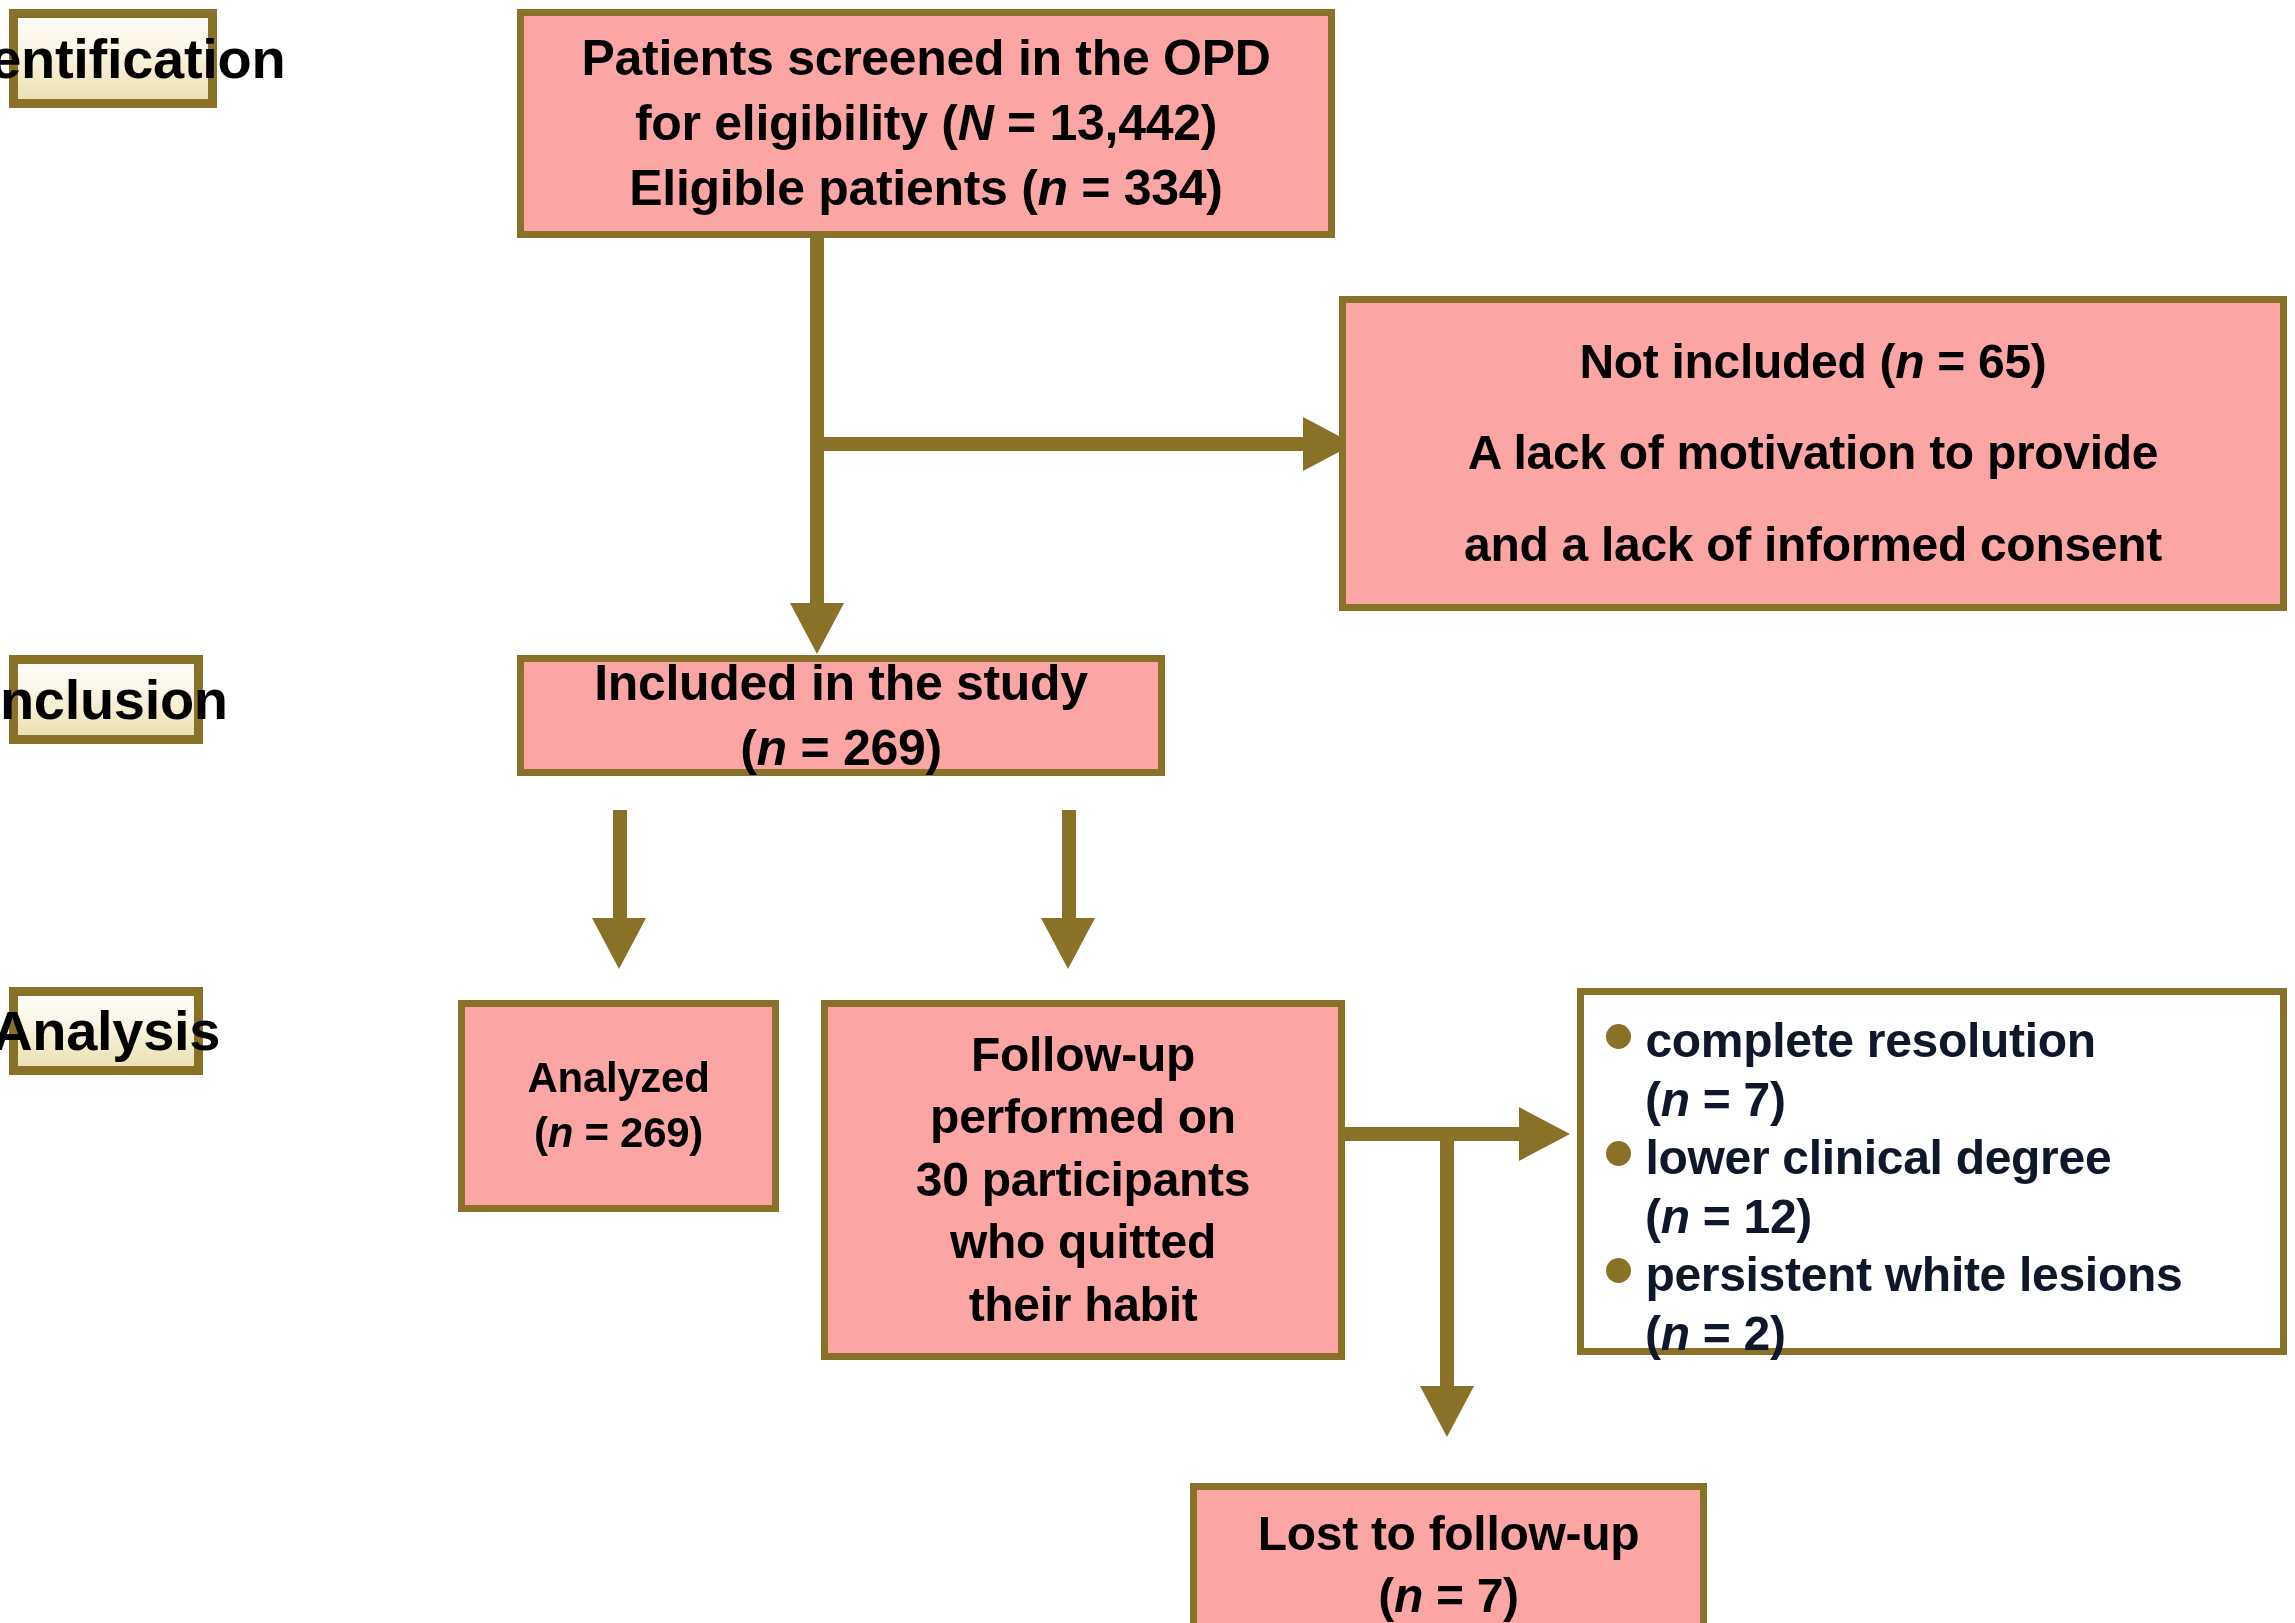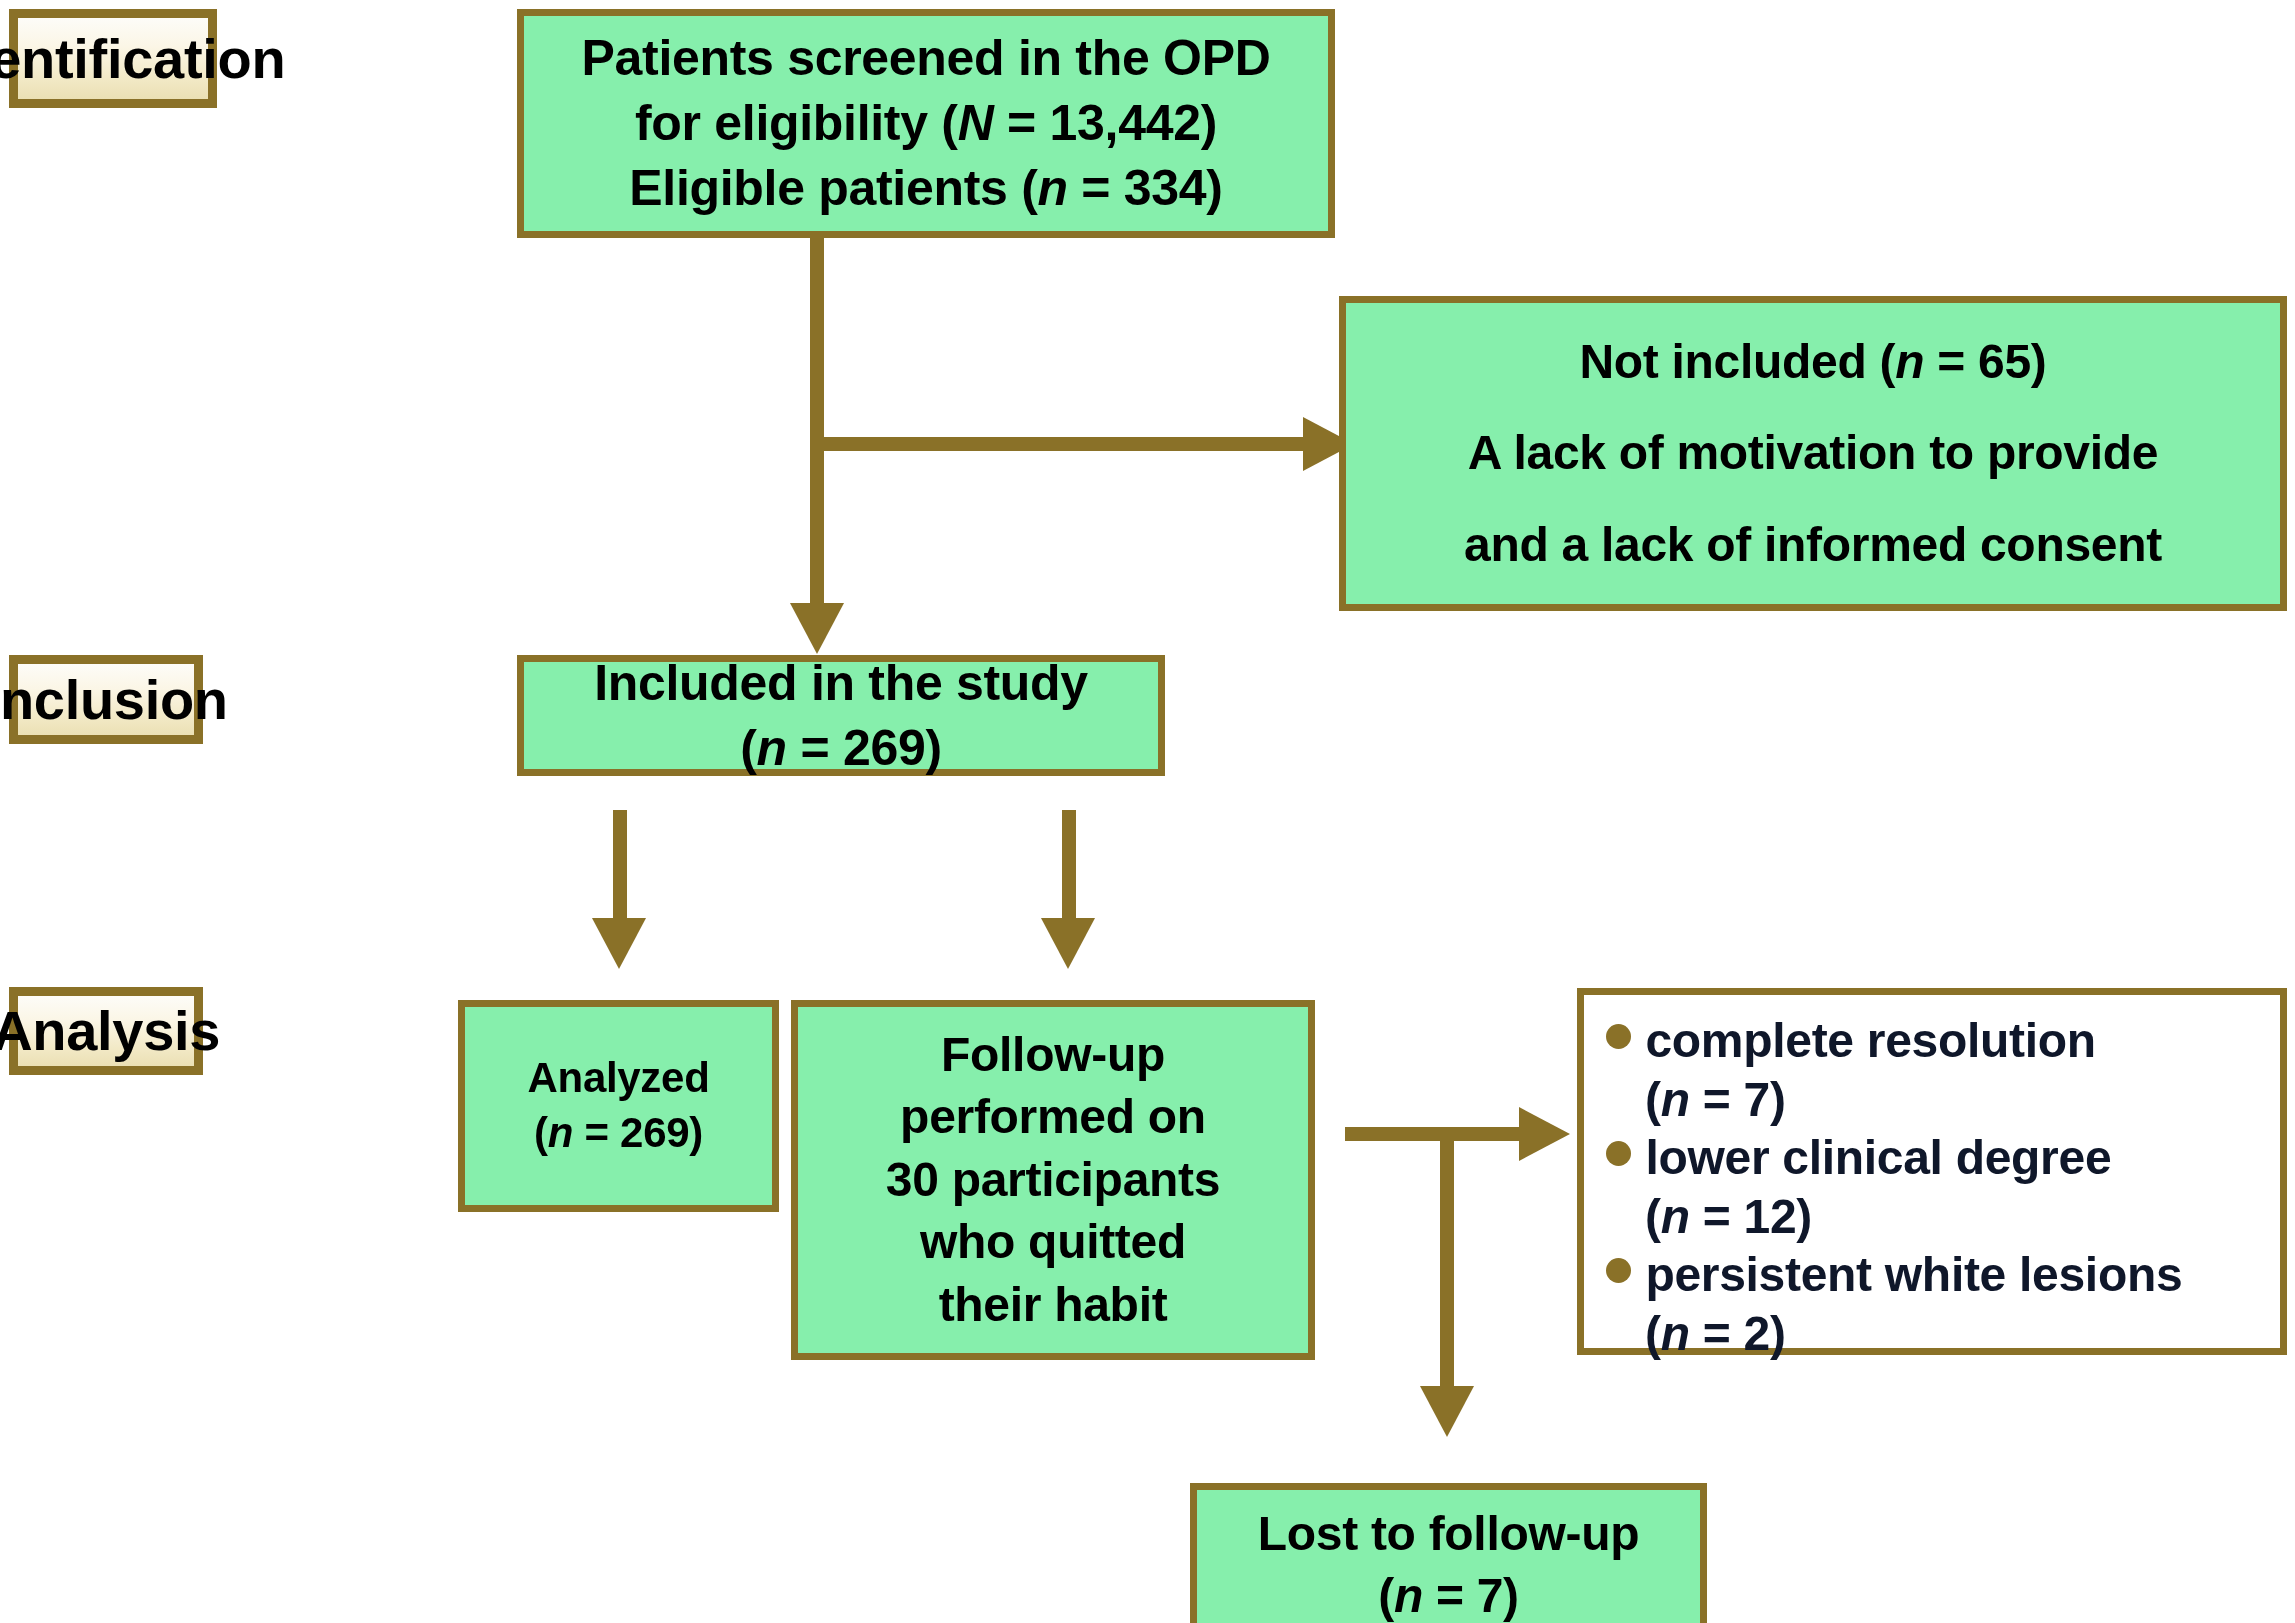--- a/index.html
+++ b/index.html
@@ -30,21 +30,21 @@
     font-stretch: condensed;
     line-height: 1.0;
     letter-spacing: -0.3px;
   }
 
   
   .flow-box {
     position: absolute;
     box-sizing: border-box;
     border: 7.2px solid #8a7128;
-    background: #86efac;
+    background: #fca5a5;
     color: #000000;
     font-weight: bold;
     text-align: center;
     display: flex;
     flex-direction: column;
     align-items: center;
     justify-content: center;
     line-height: 1.30;
     letter-spacing: -0.3px;
   }
@@ -147,21 +147,21 @@
   <div class="arrow-down" style="left:592px; top:918px;"></div>
 
   <div class="vline" style="left:1062px; top:810px; width:14.4px; height:130px;"></div>
   <div class="arrow-down" style="left:1041px; top:918px;"></div>
 
   <div class="flow-box" style="left:458px; top:1000px; width:321px; height:212px; font-size:42px;">
     <span class="ln">Analyzed</span>
     <span class="ln"><span>(</span><i class="it">n</i><span> = 269)</span></span>
   </div>
 
-  <div class="flow-box" style="left:791px; top:1000px; width:524px; height:360px; font-size:48px;">
+  <div class="flow-box" style="left:821px; top:1000px; width:524px; height:360px; font-size:48px;">
     <span class="ln">Follow-up</span>
     <span class="ln">performed on</span>
     <span class="ln">30 participants</span>
     <span class="ln">who quitted</span>
     <span class="ln">their habit</span>
   </div>
 
   <div class="hline" style="left:1345px; top:1127px; width:203px; height:14.4px;"></div>
   <div class="arrow-right" style="left:1519px; top:1107px;"></div>
 

